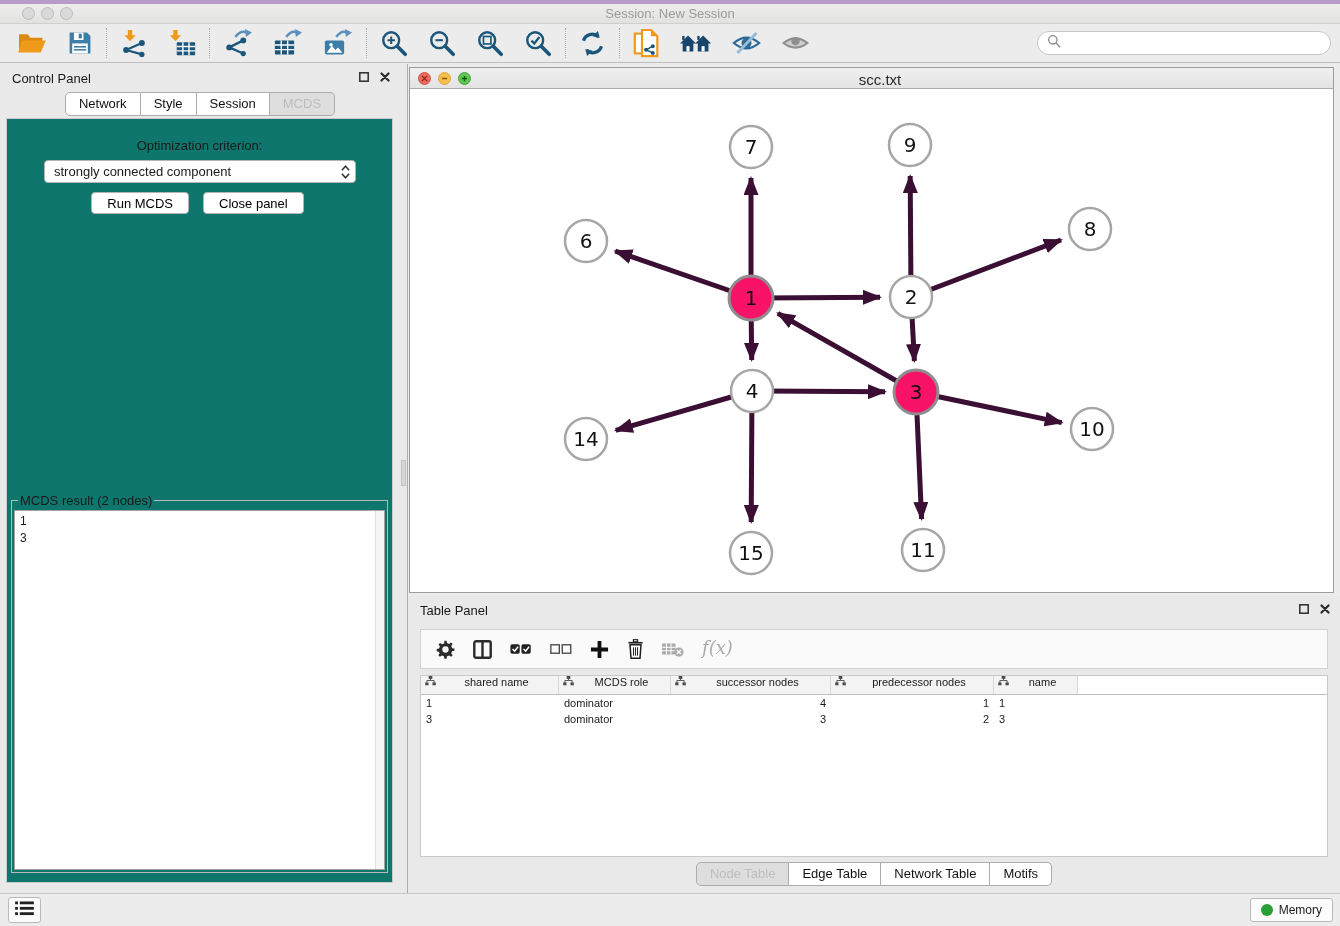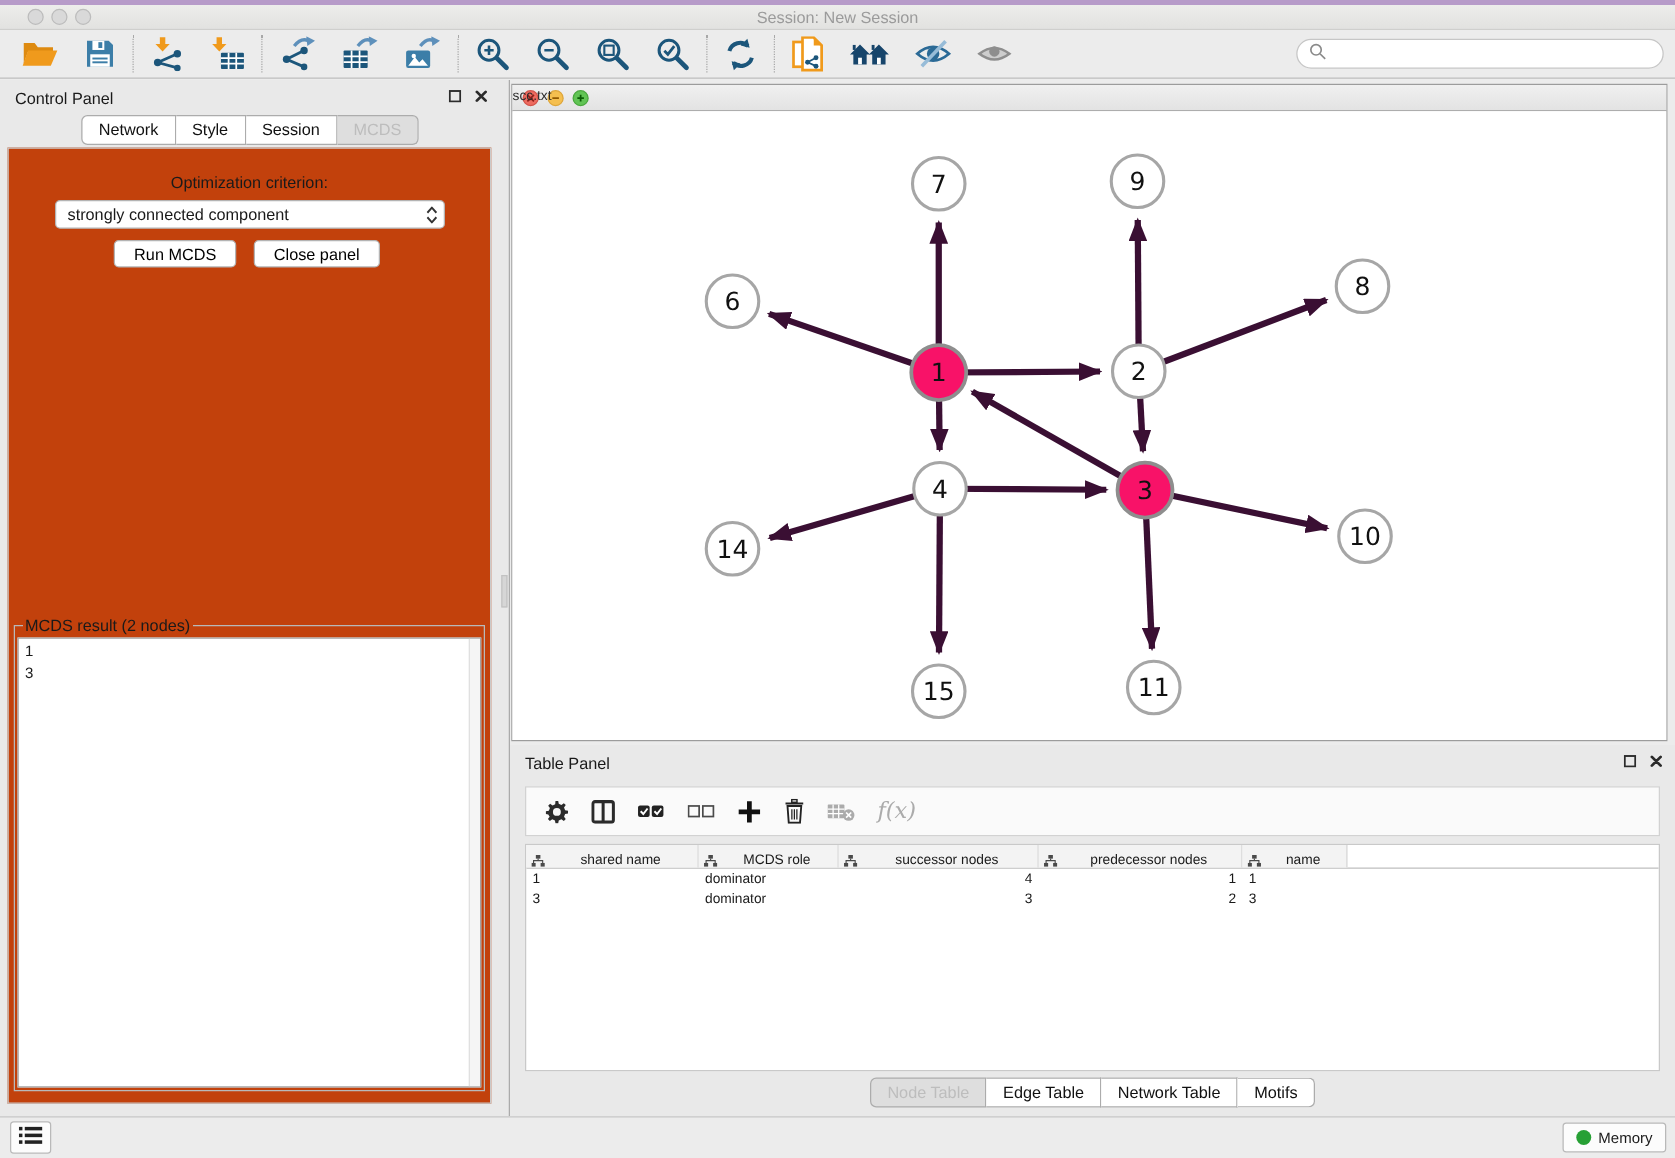--- a/index.html
+++ b/index.html
@@ -42,21 +42,21 @@
 
   .seg-wrap { text-align:center; }
   .seg { display:inline-flex; }
   .seg .tab { font-size:13px; padding:3px 13px 4px; background:#fff; border:1px solid #ACACAC;
               border-left:none; color:#111; cursor:pointer; }
   .seg .tab:first-child { border-left:1px solid #ACACAC; border-radius:5px 0 0 5px; }
   .seg .tab:last-child { border-radius:0 5px 5px 0; }
   .seg .tab.selected { background:#DEDEDE; color:#BDBDBD; }
 
   .tab-content { position:absolute; top:54px; left:6px; right:7px; bottom:10px;
-                 border:1px solid #CACACA; background:#c2410c; }
+                 border:1px solid #CACACA; background:#0f766e; }
   .opt-label { position:absolute; top:19px; left:0; right:0; text-align:center; font-size:13px; }
   .dropdown { position:absolute; top:41px; left:37px; width:312px; height:23px; background:#fff;
               border:1px solid #B4B4B4; border-radius:4px; display:flex; align-items:center;
               padding-left:9px; font-size:13px; cursor:pointer; }
   .dropdown .stepper { margin-left:auto; padding-right:5px; line-height:0; }
   .btn-row { position:absolute; top:73px; left:0; right:4px; display:flex; justify-content:center; gap:14px; }
   .btn { height:22px; padding:0 15px; background:#fff; border:1px solid #B4B4B4; border-radius:4px;
          font-size:13px; font-family:inherit; cursor:pointer; }
 
   fieldset.result { position:absolute; left:4px; right:4px; top:374px; bottom:9px;
@@ -72,35 +72,35 @@
   .v-splitter .grip { position:absolute; top:396px; left:1px; width:5px; height:26px;
                       background:#D6D6D6; border:1px solid #C2C2C2; }
 
   
   .right { position:absolute; left:408px; top:0; right:0; bottom:0; }
 
   .net-window { position:absolute; left:1px; top:3px; right:6px; height:526px;
                 background:#fff; border:1px solid #9C9C9C; }
   .net-titlebar { position:relative; height:21px; background:linear-gradient(#F0F0F0,#E3E3E3);
                   border-bottom:1px solid #ADADAD; }
-  .net-titlebar .ntitle { position:absolute; left:0; right:0; top:3px; text-align:left; font-size:11px; color:#2b2b2b; }
+  .net-titlebar .ntitle { position:absolute; left:17px; right:0; top:3px; text-align:center; font-size:15px; color:#2b2b2b; }
   .net-lights { position:absolute; left:8px; top:4px; display:flex; gap:7px; }
   .net-canvas { position:absolute; left:0; right:0; top:21px; bottom:0; background:#fff; }
   .net-canvas svg { display:block; width:100%; height:100%; }
 
   
   .table-panel { position:absolute; left:0; right:0; top:532px; bottom:0; background:#E9E9E9; }
   .tbl-toolbar { position:absolute; top:33px; left:12px; right:12px; height:40px; background:#FAFAFA;
                  border:1px solid #D2D2D2; display:flex; align-items:center; gap:18px; padding-left:15px; }
   .tbl-toolbar .tb-btn.disabled { cursor:default; }
   .fx { font-family:"DejaVu Serif", serif; font-style:italic; font-size:18px; color:#ABABAB; }
   .data-table { position:absolute; top:79px; left:12px; right:12px; height:182px; background:#fff;
                 border:1px solid #C9C9C9; overflow:hidden; }
   .thead { display:flex; height:19px; border-bottom:1px solid #BFBFBF; }
-  .th { display:flex; align-items:flex-end; background:#F3F3F3; border-right:1px solid #D8D8D8;
+  .th { display:flex; align-items:flex-start; background:#F3F3F3; border-right:1px solid #D8D8D8;
         padding:0 4px; gap:3px; cursor:pointer; }
   .th .lbl { flex:1; text-align:center; font-size:11px; color:#1a1a1a; }
   .trow { display:flex; height:16px; }
   .td { font-size:11px; line-height:16px; padding:0 5px; white-space:nowrap; overflow:hidden; }
 
   .tbl-tabs { position:absolute; left:0; right:0; bottom:7px; text-align:center; }
 
   
   .statusbar { position:absolute; left:0; right:0; bottom:0; height:33px; background:#ECECEC;
                border-top:1px solid #C6C6C6; }

